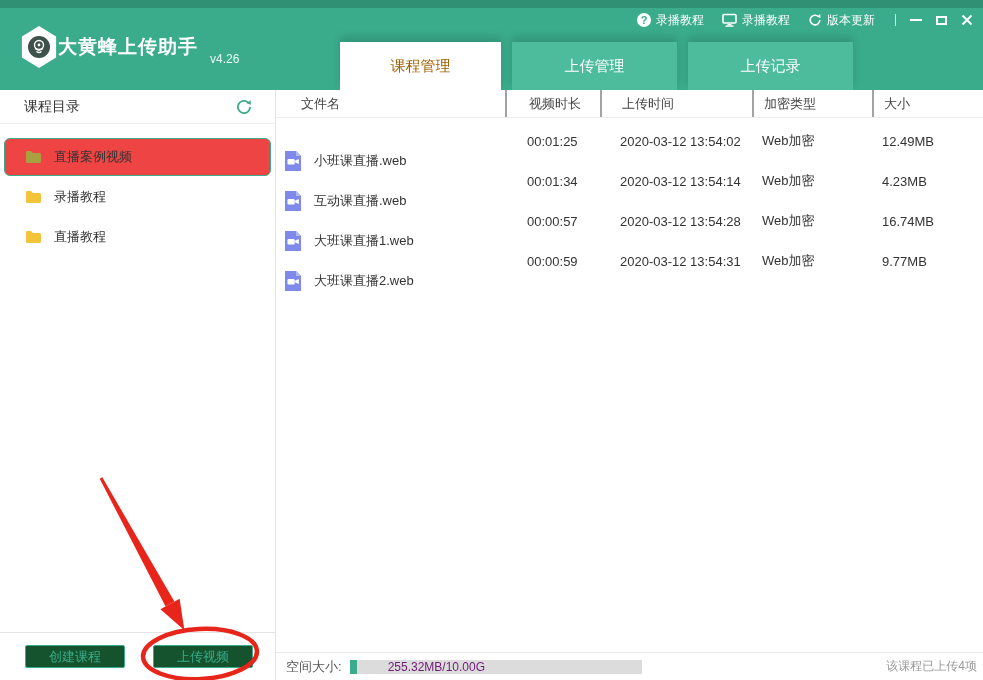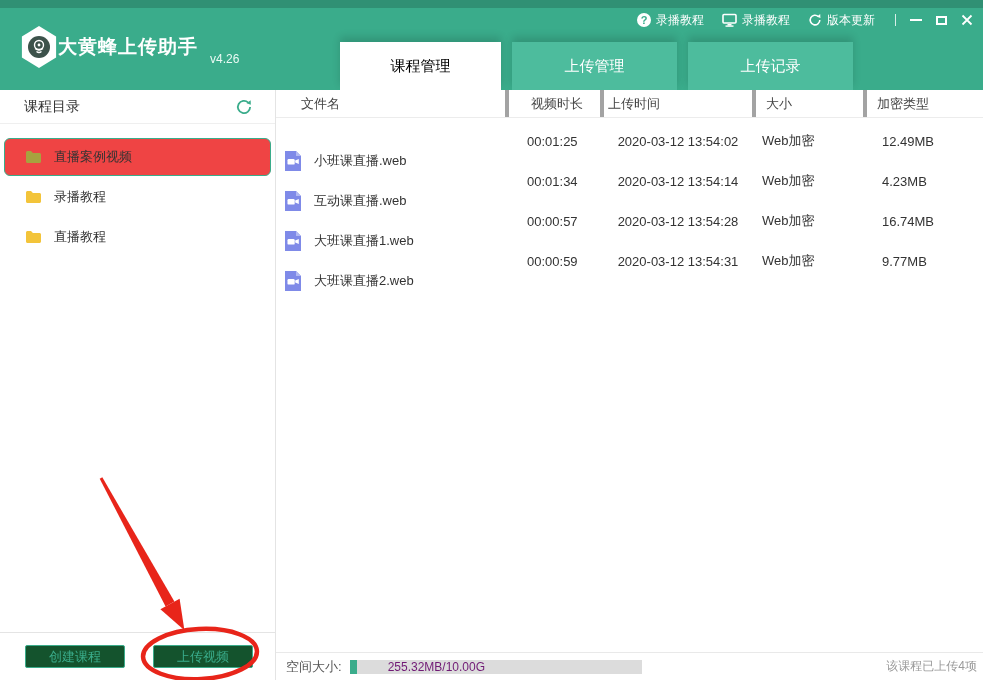--- a/index.html
+++ b/index.html
@@ -20,44 +20,44 @@
   .winbtn { cursor:pointer; display:flex; align-items:center; }
 
   .brand { position:absolute; top:26px; left:20px; display:flex; align-items:center; }
   .hex { width:38px; height:42px; background:#fff; clip-path:polygon(50% 0,95% 25%,95% 75%,50% 100%,5% 75%,5% 25%); display:flex; align-items:center; justify-content:center; }
   .brand-title { color:#fff; font-size:19px; font-weight:bold; letter-spacing:1px; }
   .brand-ver { color:#eafaf4; font-size:12px; margin-left:12px; align-self:flex-end; padding-bottom:2px; }
 
   .tabs { position:absolute; left:340px; bottom:0; display:flex; gap:11px; }
   .tab { width:161px; height:48px; display:flex; align-items:center; justify-content:center; font-size:15px; color:#fff; background:#4dbc9d; cursor:pointer; box-shadow:0 -5px 8px rgba(0,0,0,0.14); }
   .tab + .tab { width:165px; }
-  .tab.active { background:#fff; color:#000000; }
+  .tab.active { background:#fff; color:#a16207; }
 
   
   .main { display:flex; width:100%; height:590px; }
   .sidebar { position:relative; width:276px; height:100%; border-right:1px solid #e4e4e4; background:#fff; }
   .side-head { height:34px; display:flex; align-items:center; justify-content:space-between; padding:0 22px 0 24px; border-bottom:1px solid #efefef; font-size:14px; color:#333; }
   .refresh-btn { cursor:pointer; display:flex; }
   .side-list { padding-top:14px; }
   .side-item { height:38px; margin:0 4px 2px 4px; display:flex; align-items:center; gap:12px; padding-left:20px; font-size:13px; color:#333; border:1px solid transparent; border-radius:6px; cursor:pointer; }
   .side-item.selected { border-color:#3aac8b; background:#ef4444; }
   .folder { color:#f3c43a; display:flex; }
   .side-item.selected .folder { color:#a7a23f; }
   .side-footer { position:absolute; bottom:0; left:0; width:100%; height:48px; border-top:1px solid #e4e4e4; display:flex; align-items:center; gap:28px; padding-left:25px; background:#fff; }
   .side-btn { width:100px; height:23px; background:#14532d; border:1px solid #3aac8b; border-radius:2px; color:#3aac8b; font-size:13px; font-family:inherit; cursor:pointer; }
 
   .content { position:relative; flex:1; height:100%; background:#fff; }
   .thead { display:flex; height:28px; align-items:center; border-bottom:1px solid #ececec; font-size:13px; color:#444; }
   .thead .cell { display:flex; align-items:center; height:100%; }
   .c-name { width:229px; padding-left:25px; }
   .c-dur  { width:95px;  padding-left:22px; }
-  .c-time { width:152px; padding-left:4px;text-align:center; }
+  .c-time { width:152px; padding-left:20px; }
   .c-enc  { width:120px; padding-left:10px; }
   .c-size { flex:1; padding-left:10px; }
-  .thead .cell + .cell { border-left:4px solid #a3a3a3; }
+  .thead .cell + .cell { border-left:2px solid #a3a3a3; }
   .tbody { padding-top:3px; }
   .trow { display:flex; height:40px; align-items:center; font-size:13px; color:#333; cursor:pointer; }
   .trow .c-name { display:flex; align-items:center; gap:12px; padding-left:8px;margin-top:40px; }
   .content-footer { position:absolute; bottom:0; left:0; width:100%; height:28px; border-top:1px solid #e9e9e9; display:flex; align-items:center; padding:0 6px 0 10px; background:#fff; }
   .space-label { font-size:13px; color:#555; }
   .pbar { position:relative; width:292px; height:14px; background:#dcdcdc; margin-left:8px; }
   .pbar-fill { position:absolute; left:0; top:0; height:100%; background:#3aac8b; }
   .pbar-text { position:absolute; left:38px; top:0; line-height:14px; font-size:12px; color:#701a75; white-space:nowrap; }
   .footer-status { margin-left:auto; font-size:12px; color:#9a9a9a; white-space:nowrap; }
 
@@ -175,22 +175,22 @@
         <button class="side-btn">创建课程</button>
         <button class="side-btn">上传视频</button>
       </div>
     </div>
 
     <div class="content">
       <div class="thead">
         <div class="cell c-name">文件名</div>
         <div class="cell c-dur">视频时长</div>
         <div class="cell c-time">上传时间</div>
+        <div class="cell c-enc">加密类型</div>
         <div class="cell c-size">大小</div>
-        <div class="cell c-enc">加密类型</div>
       </div>
 
       <div class="tbody">
         <div class="trow">
           <div class="c-name">
             <span style="display:flex;">
               <svg width="18" height="20" viewBox="0 0 18 20">
                   <path d="M1 0h11l5 5v15H1Z" fill="#7f8ae8"></path>
                   <path d="M12 0l5 5h-5Z" fill="#b3baf2"></path>
                   <rect x="3.5" y="8" width="7.2" height="5.6" rx="1.2" fill="#fff"></rect>

